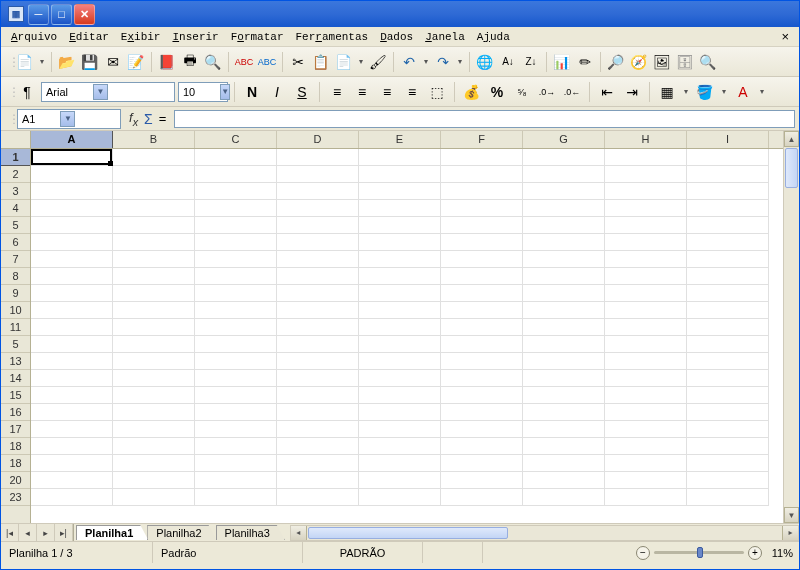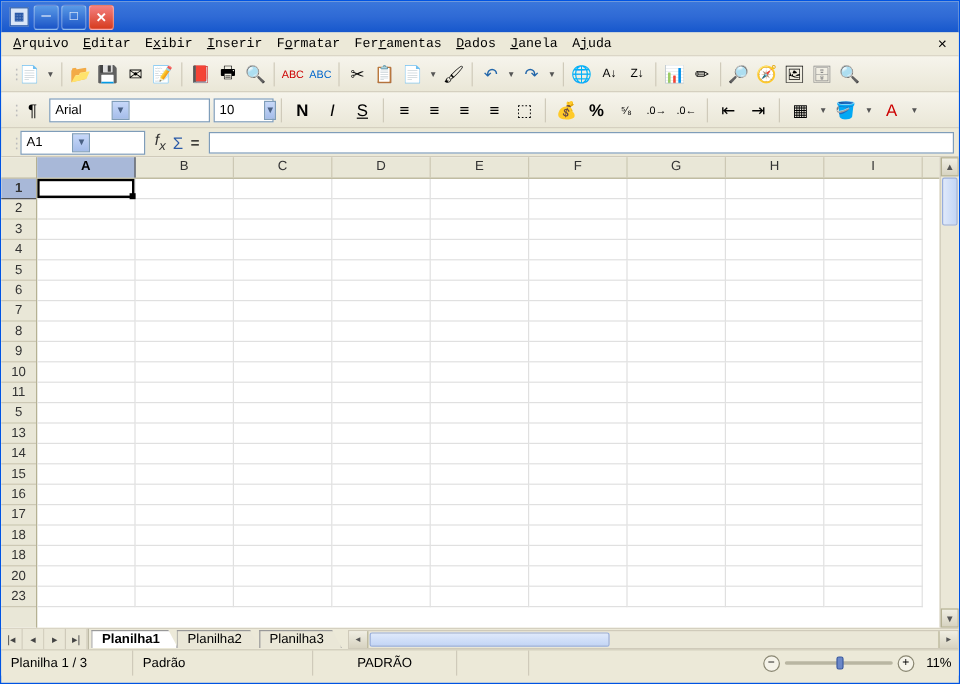--- a/index.html
+++ b/index.html
@@ -475,21 +475,21 @@
   <div class="hscroll-area">
     <div class="hscroll">
       <div class="sbtn">◂</div>
       <div class="thumb"></div>
       <div class="sbtn r">▸</div>
     </div>
   </div>
 </div>
 
 <div class="statusbar">
-  <div class="status-cell" style="width:110px;">Planilha 1 / 3</div>
+  <div class="status-cell" style="width:152px;">Planilha 1 / 3</div>
   <div class="status-cell" style="width:150px;">Padrão</div>
   <div class="status-cell" style="width:120px;justify-content:center;">PADRÃO</div>
   <div class="status-cell" style="width:60px;"></div>
   <div class="zoom-area">
     <div class="zoom-btn">−</div>
     <div class="zoom-slider">
         <div class="zthumb"></div>
       </div>
     <div class="zoom-btn">+</div>
     <span style="margin-left:6px;">11%</span>

